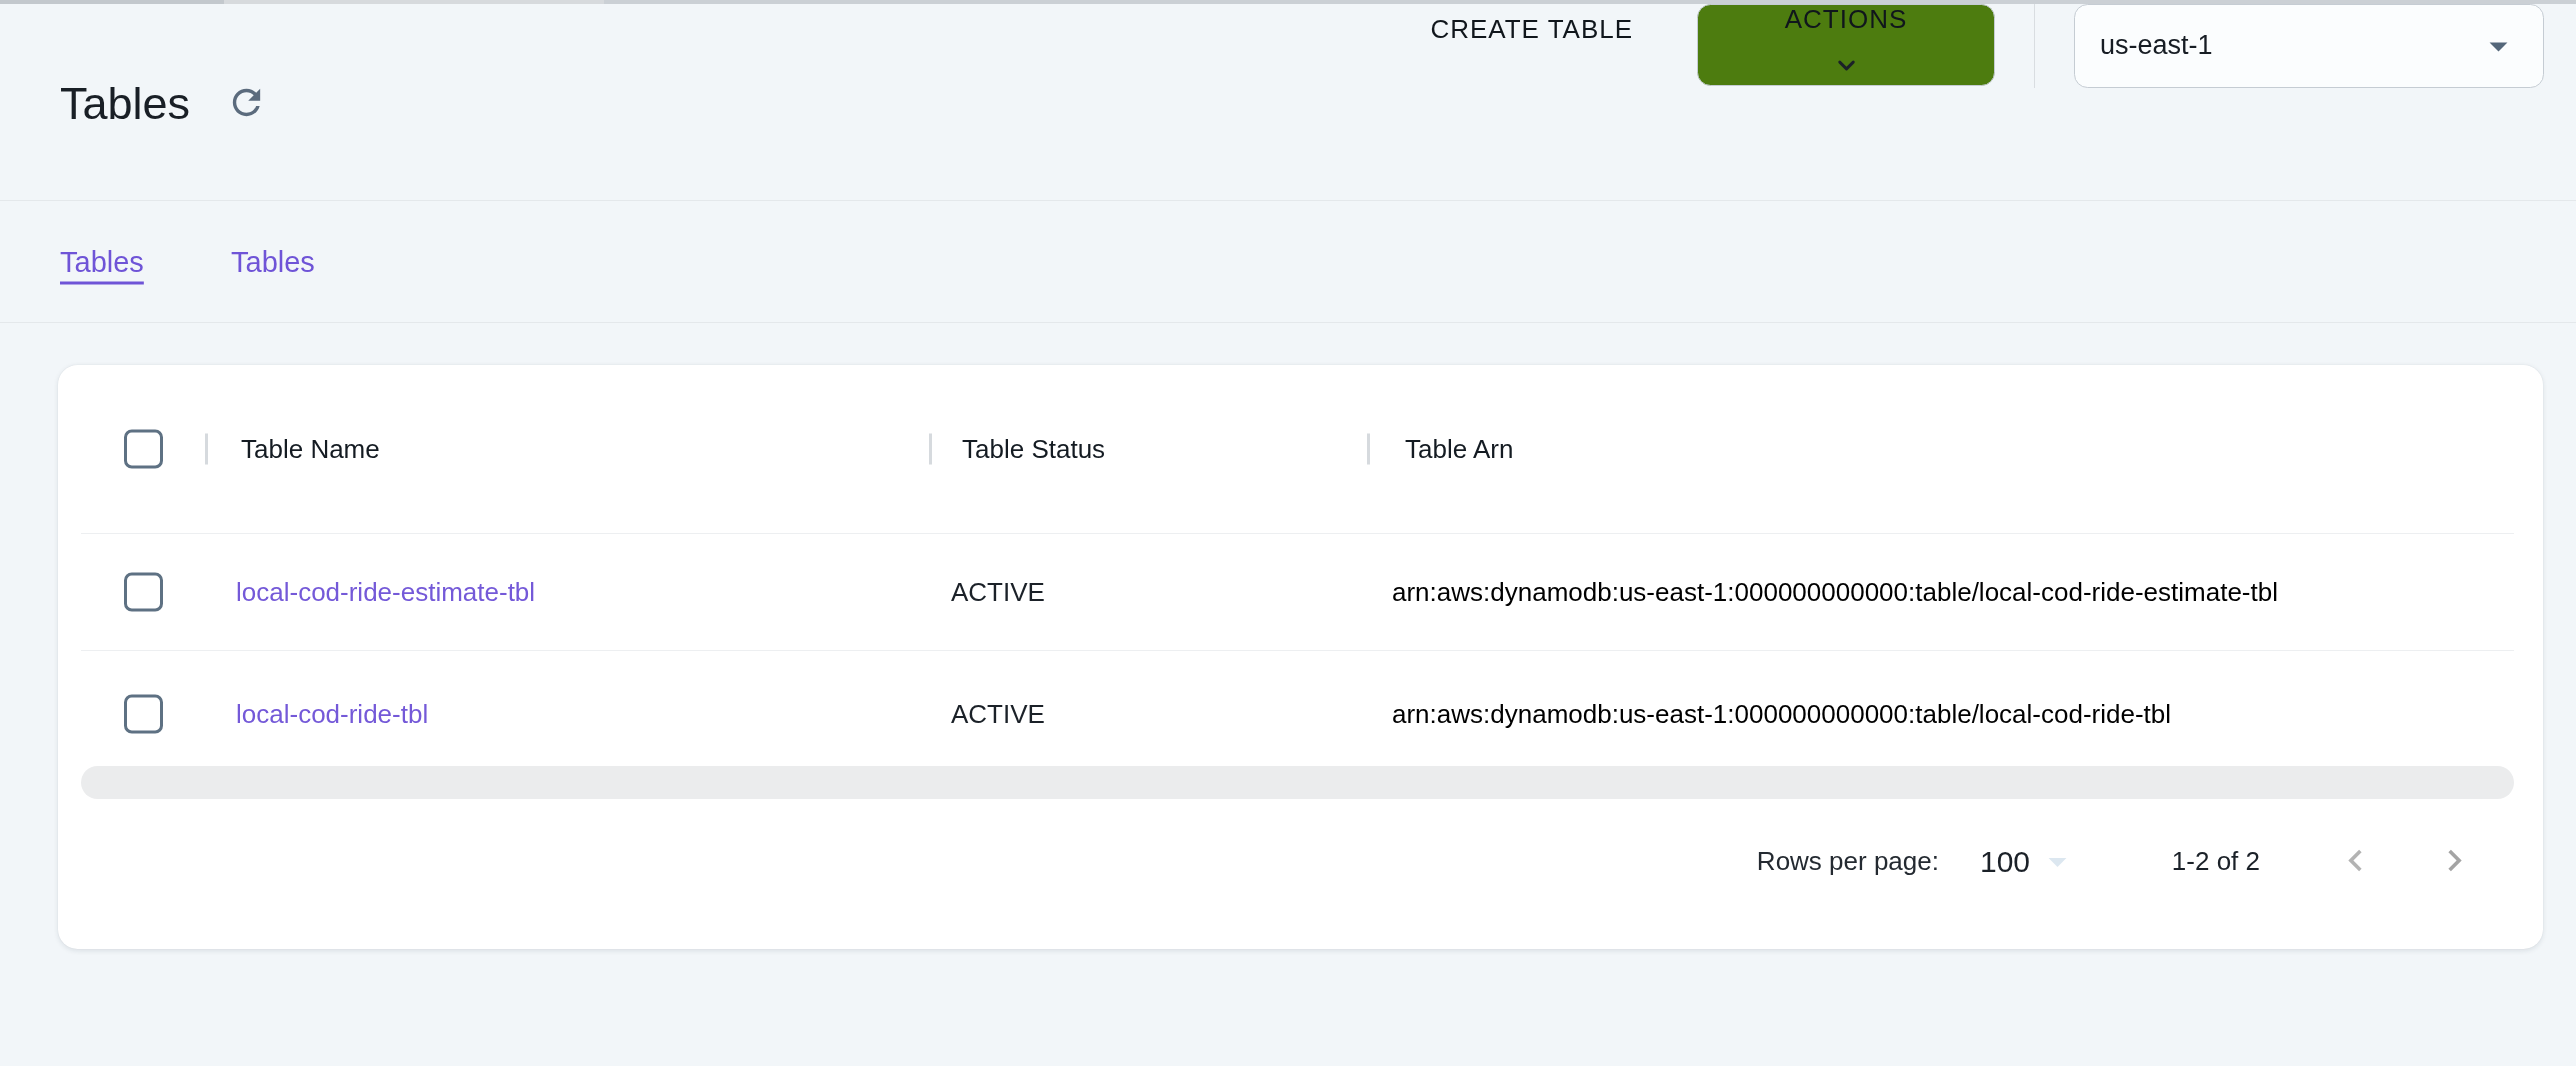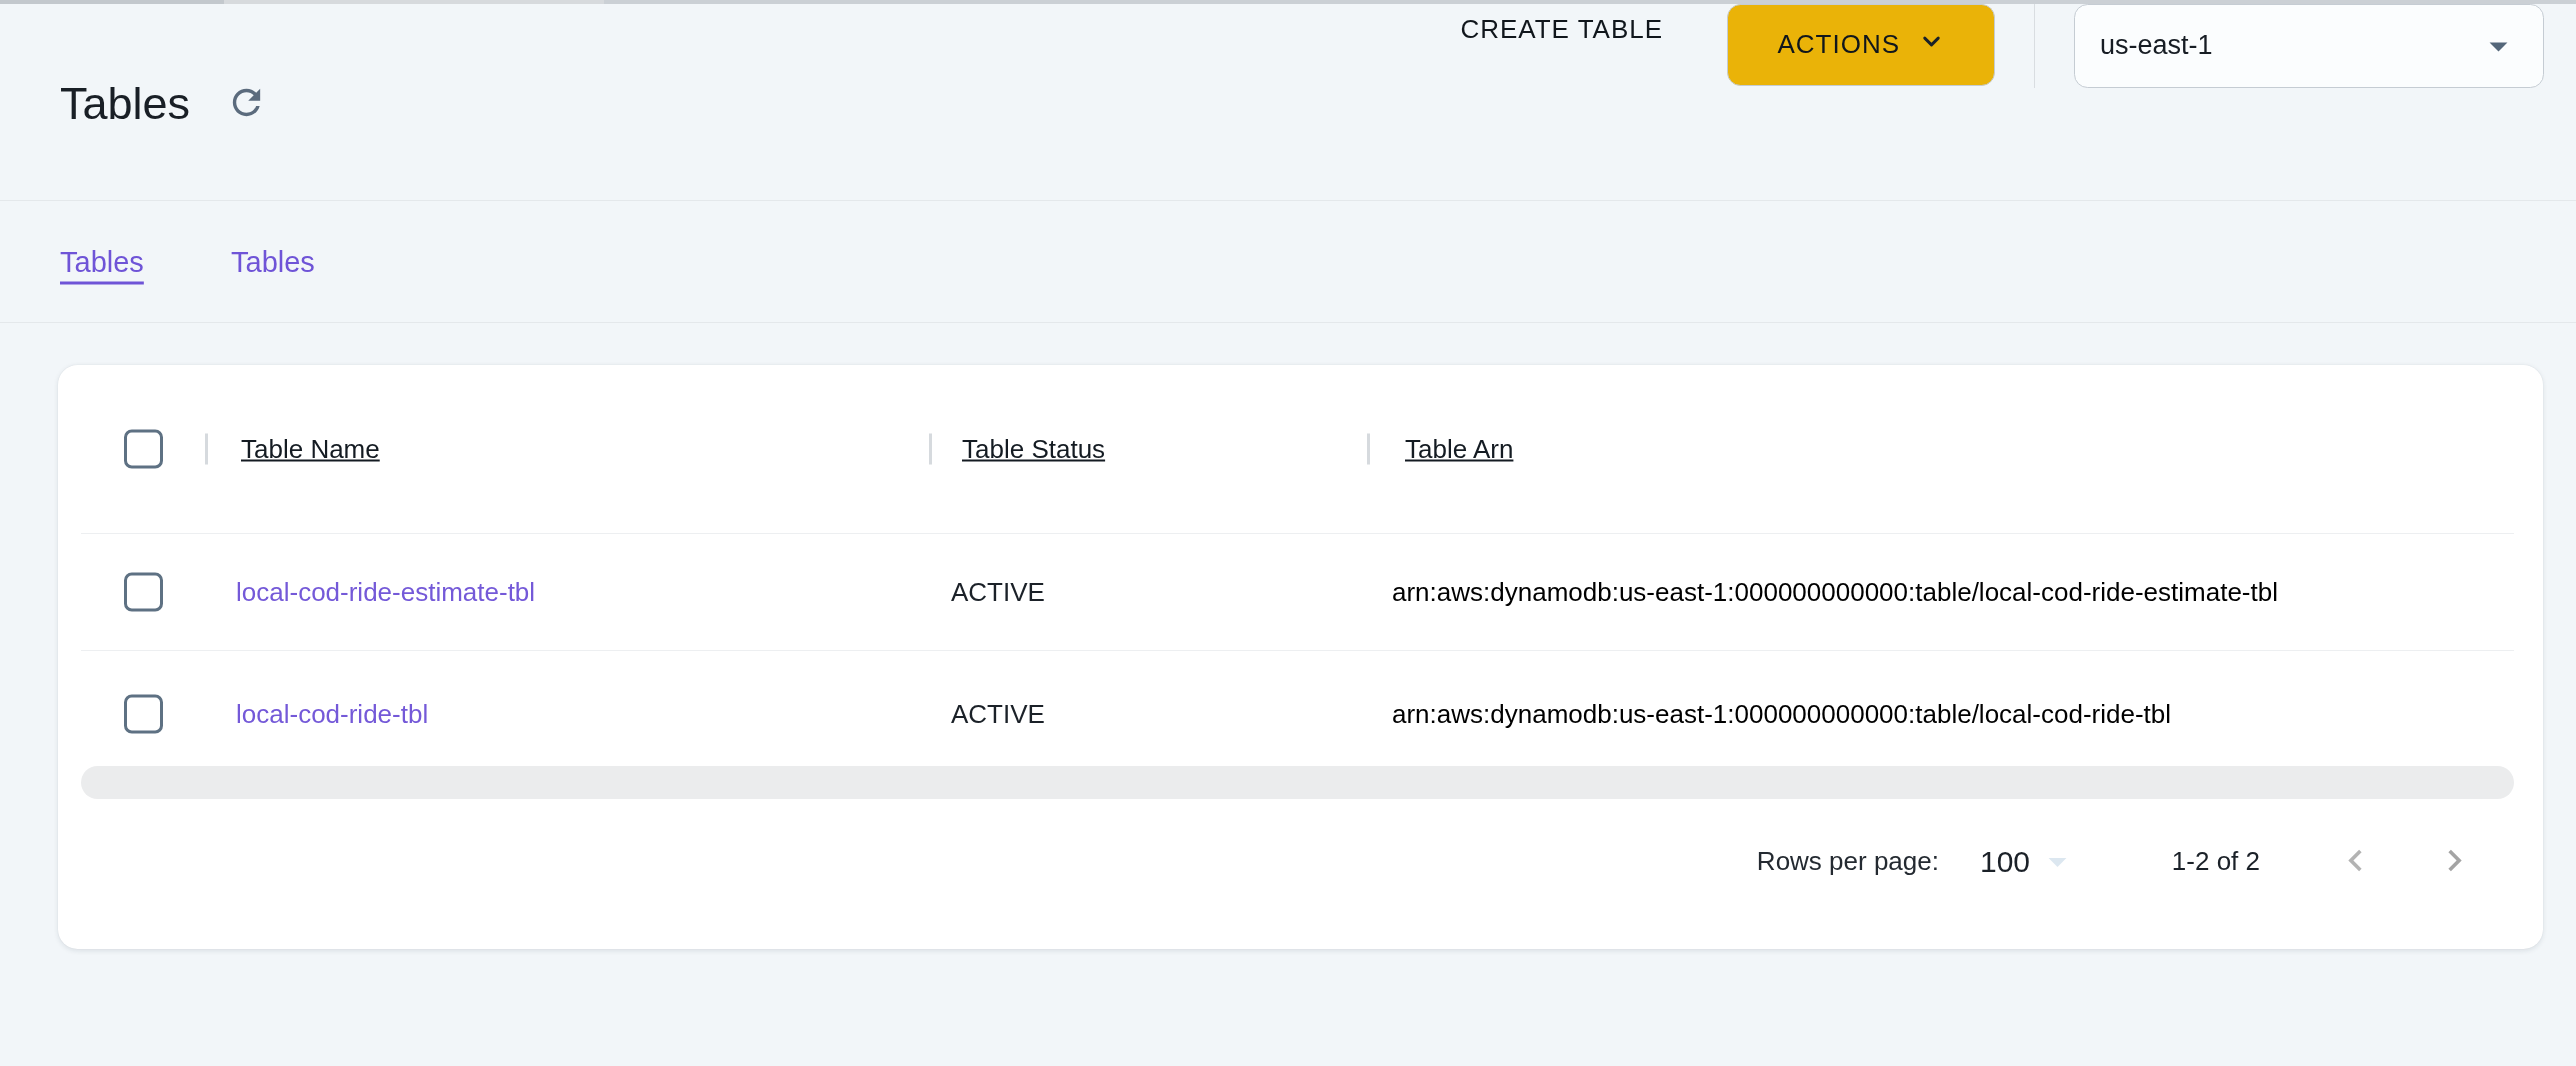--- a/index.html
+++ b/index.html
@@ -24,23 +24,23 @@
   .refresh-btn svg { width: 41px; height: 41px; fill: #5b6b7d; }
 
   .header-actions { position: absolute; right: 32px; top: 0; height: 197px; display: flex; align-items: flex-start; }
   .create-table-btn {
     border: none; background: transparent; cursor: pointer;
     font-family: inherit; font-size: 26px; font-weight: 500; letter-spacing: 1px;
     color: #10161c; margin-right: 60px; padding: 9.7px 3.9px;
   }
   .actions-btn {
     display: flex; align-items: center; justify-content: center; gap: 17.5px;
-    width: 268px; height: 82px; background: #eab308;
+    width: 298px; height: 82px; background: #4d7c0f;
     border: 1.9px solid #c5ccd3; border-radius: 13.6px; cursor: pointer;
-    font-family: inherit; font-size: 26px; font-weight: 500; letter-spacing: 1px; color: #10161c;
+    font-family: inherit; font-size: 26px; font-weight: 500; letter-spacing: 1px; color: #10161c; flex-direction: column;
   }
   .actions-btn svg { width: 27px; height: 27px; }
   .header-vdivider { width: 1px; height: 84px; background: #d9dde1; margin: 0 39px; }
   .region-select {
     position: relative; display: flex; align-items: center;
     width: 470px; height: 84px; background: #fbfdfe;
     border: 1.9px solid #c5ccd3; border-radius: 13.6px; cursor: pointer;
     font-size: 27px; color: #171d24; padding-left: 25px;
   }
   .region-select .dd-arrow { position: absolute; right: 23.4px; top: 50%; transform: translateY(-50%); width: 43px; height: 43px; fill: #54677a; }
@@ -74,21 +74,21 @@
   .checkbox {
     position: absolute; top: 50%; transform: translateY(-50%); left: 66px;
     width: 39px; height: 39px; border: 3.9px solid #5e7183; border-radius: 7.8px;
     background: #ffffff; cursor: pointer; padding: 0;
   }
   .col-sep { position: absolute; top: 50%; transform: translateY(-50%); width: 2.9px; height: 31px; background: #d6dade; }
   .sep-name { left: 147px; }
   .sep-status { left: 871px; }
   .sep-arn { left: 1309px; }
 
-  .th { font-size: 26px; color: #141b22; font-weight: 400; text-decoration: underline; }
+  .th { font-size: 26px; color: #141b22; font-weight: 400; }
   .th-name { left: 183px; }
   .th-status { left: 904px; }
   .th-arn { left: 1347px; }
 
   .table-link { font-size: 26px; color: #7459d8; text-decoration: none; cursor: pointer; }
   .cell-name { left: 170px; margin-left: 8px; }
   .cell-status { left: 893px; font-size: 26px; color: #1b2128; }
   .cell-arn { left: 1334px; font-size: 26px; color: #000000; }
 
   .hscrollbar {

